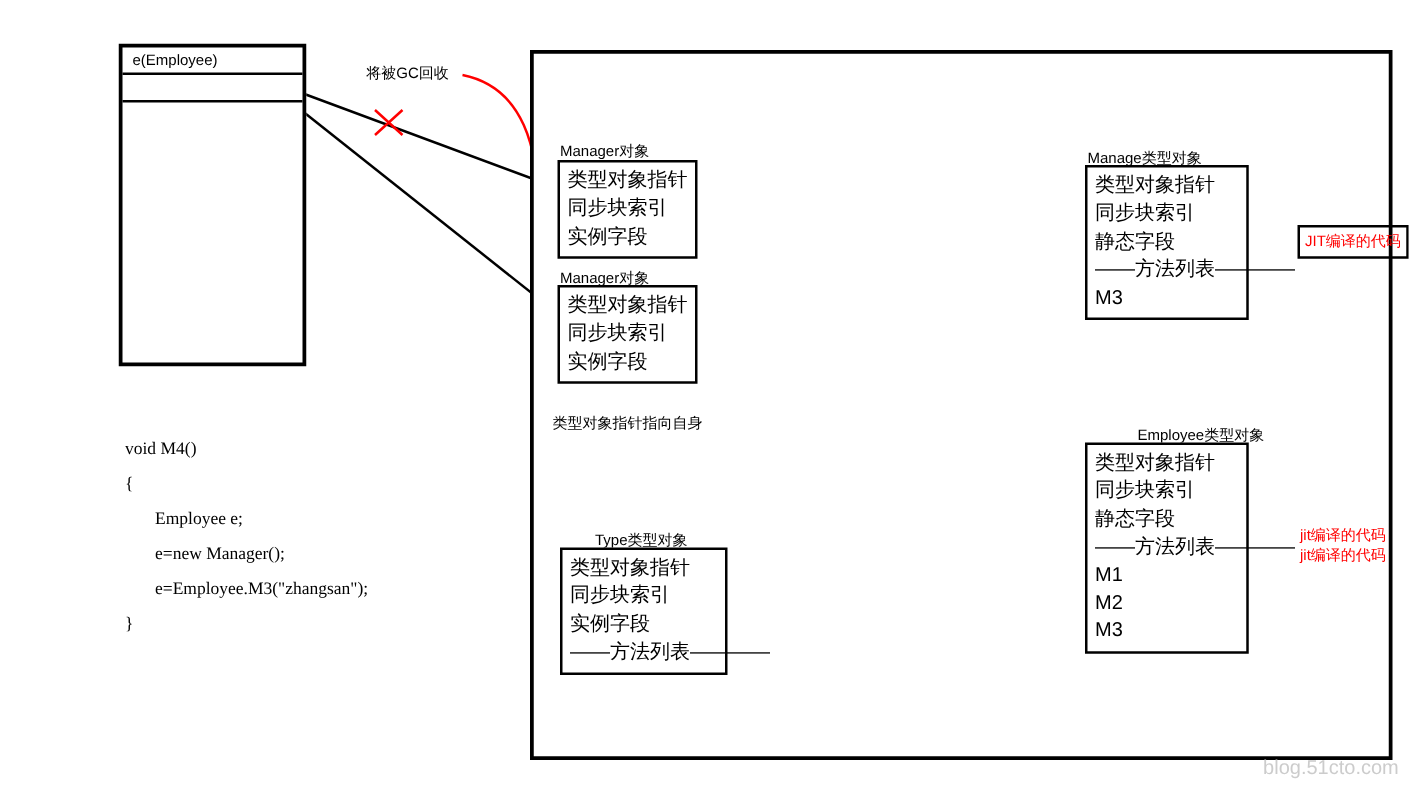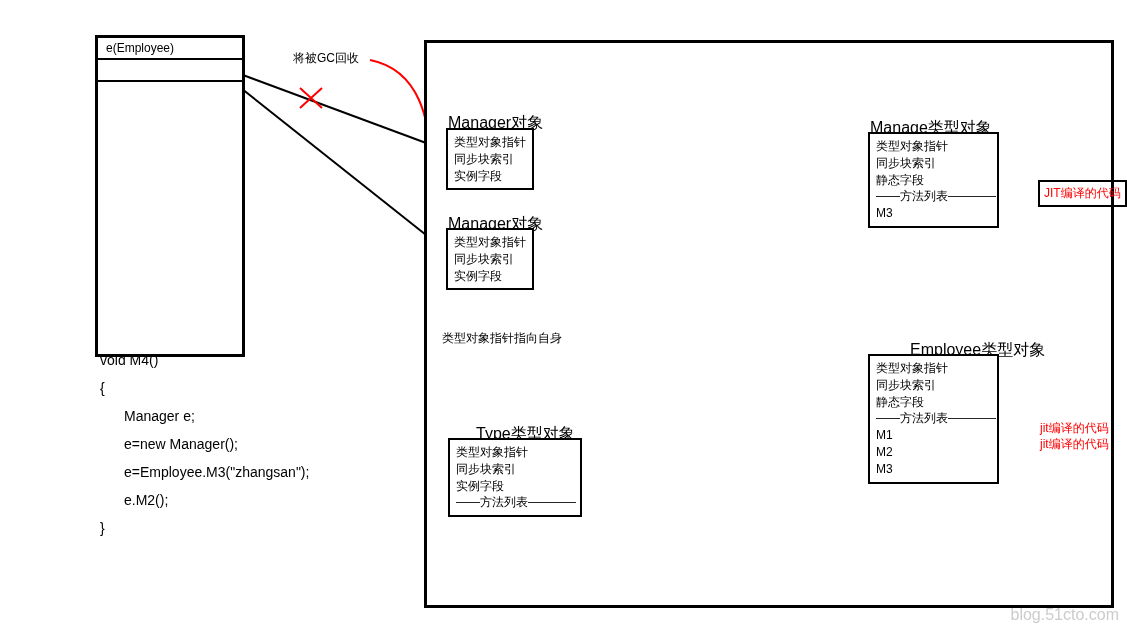--- a/index.html
+++ b/index.html
@@ -2,24 +2,24 @@
 <html><head>
 <meta charset="utf-8">
 <style>
   html,body{margin:0;padding:0;font-family:"SimSun","Microsoft YaHei",Arial,sans-serif;font-size:12px;background:#fff}
   .stage{position:relative;width:1127px;height:630px}
   svg.wires{position:absolute;left:0;top:0;width:1127px;height:630px;pointer-events:none}
   .box{position:absolute;border:2px solid #000;background:#fff;box-sizing:border-box}
   .heavy{border-width:3px}
   .lbl{position:absolute;white-space:nowrap}
   .red{color:#f00}
-  .code{position:absolute;font-family:Liberation Sans, sans-serif;font-size:14px;line-height:2.0}
+  .code{position:absolute;font-family:Liberation Serif, serif;font-size:14px;line-height:2.0}
   .stack-cell{border-bottom:2px solid #000;padding:3px 8px;white-space:nowrap}
-  .obj{position:absolute;border:2px solid #000;background:#fff;font-size:12px;line-height:1.4;padding:4px 6px;white-space:nowrap}
-  .obj-title{position:absolute;font-size:16px}
+  .obj{position:absolute;border:2px solid #000;background:#fff;font-size:16px;line-height:1.4;padding:4px 6px;white-space:nowrap}
+  .obj-title{position:absolute;font-size:12px}
   .watermark{position:absolute;right:8px;bottom:6px;color:#ccc;font-size:16px;pointer-events:none}
   .jitbox{position:absolute;border:2px solid #000;padding:3px 4px;font-size:12px;color:#f00}
 </style>
 </head>
 <body>
 <div class="stage">
 
 <svg class="wires" viewBox="0 0 1127 630">
 
   <path d="M208 62 L445 150" stroke="#000" stroke-width="2" fill="none"></path>
@@ -39,21 +39,21 @@
   <path d="M980 205 L1040 192" stroke="#f00" stroke-width="2" fill="none"></path>
 
   <path d="M980 428 L1040 428" stroke="#f00" stroke-width="2" fill="none"></path>
   <path d="M980 444 L1040 444" stroke="#f00" stroke-width="2" fill="none"></path>
 
   <path d="M448 448 C420 448 420 470 448 470" stroke="#000" stroke-width="2" fill="none"></path>
   <path d="M448 470 l-6 -4 l0 8 z" fill="#000"></path>
   <path d="M448 448 l-6 -4 l0 8 z" fill="#000"></path>
 </svg>
 
-<div class="box heavy" style="left:95px;top:35px;width:150px;height:322px">
+<div class="box heavy" style="left:95px;top:35px;width:150px;height:258px">
   <div class="stack-cell">e(Employee)</div>
   <div class="stack-cell" style="height:14px"></div>
 </div>
 
 <div class="lbl" style="left:293px;top:50px">将被GC回收</div>
 
 <div class="box heavy" style="left:424px;top:40px;width:690px;height:568px"></div>
 
 <div class="lbl" style="left:442px;top:330px">类型对象指针指向自身</div>
 
@@ -100,22 +100,21 @@
   <div>M2</div>
   <div>M3</div>
 </div>
 
 <div class="lbl red" style="left:1040px;top:420px">jit编译的代码</div>
 <div class="lbl red" style="left:1040px;top:436px">jit编译的代码</div>
 
 <div class="code" style="left:100px;top:346px">
   <div>void M4()</div>
   <div>{</div>
-  <div style="padding-left:24px">Manager e;</div>
+  <div style="padding-left:24px">Employee e;</div>
   <div style="padding-left:24px">e=new Manager();</div>
   <div style="padding-left:24px">e=Employee.M3("zhangsan");</div>
-  <div style="padding-left:24px">e.M2();</div>
   <div>}</div>
 </div>
 
 <div class="watermark">blog.51cto.com</div>
 
 </div>
 
 </body></html>

